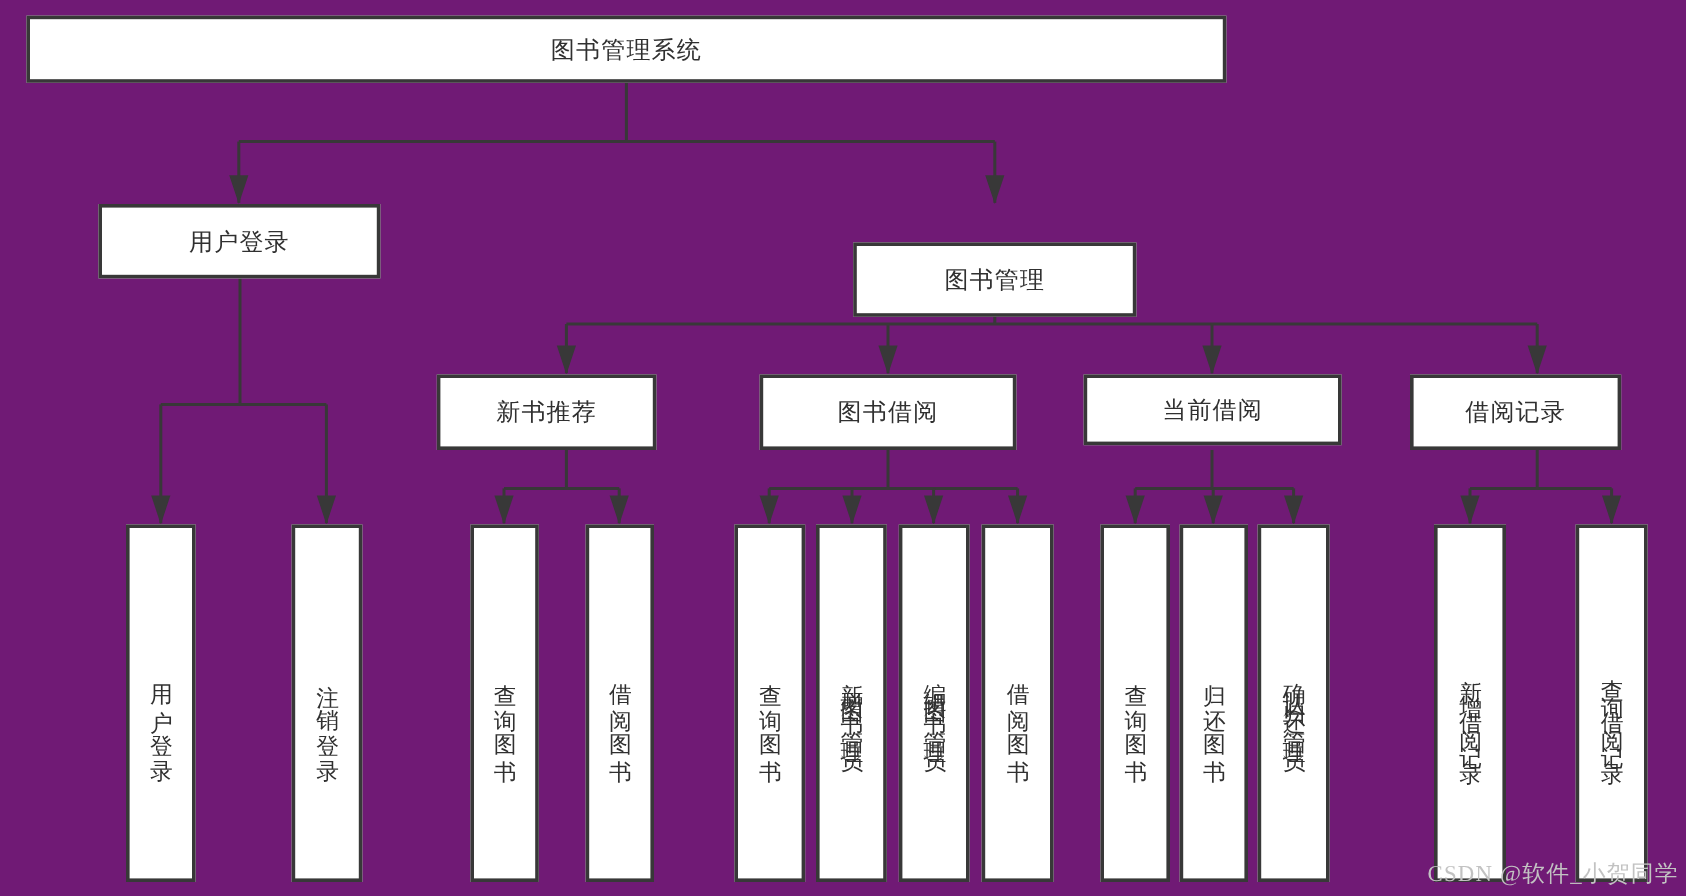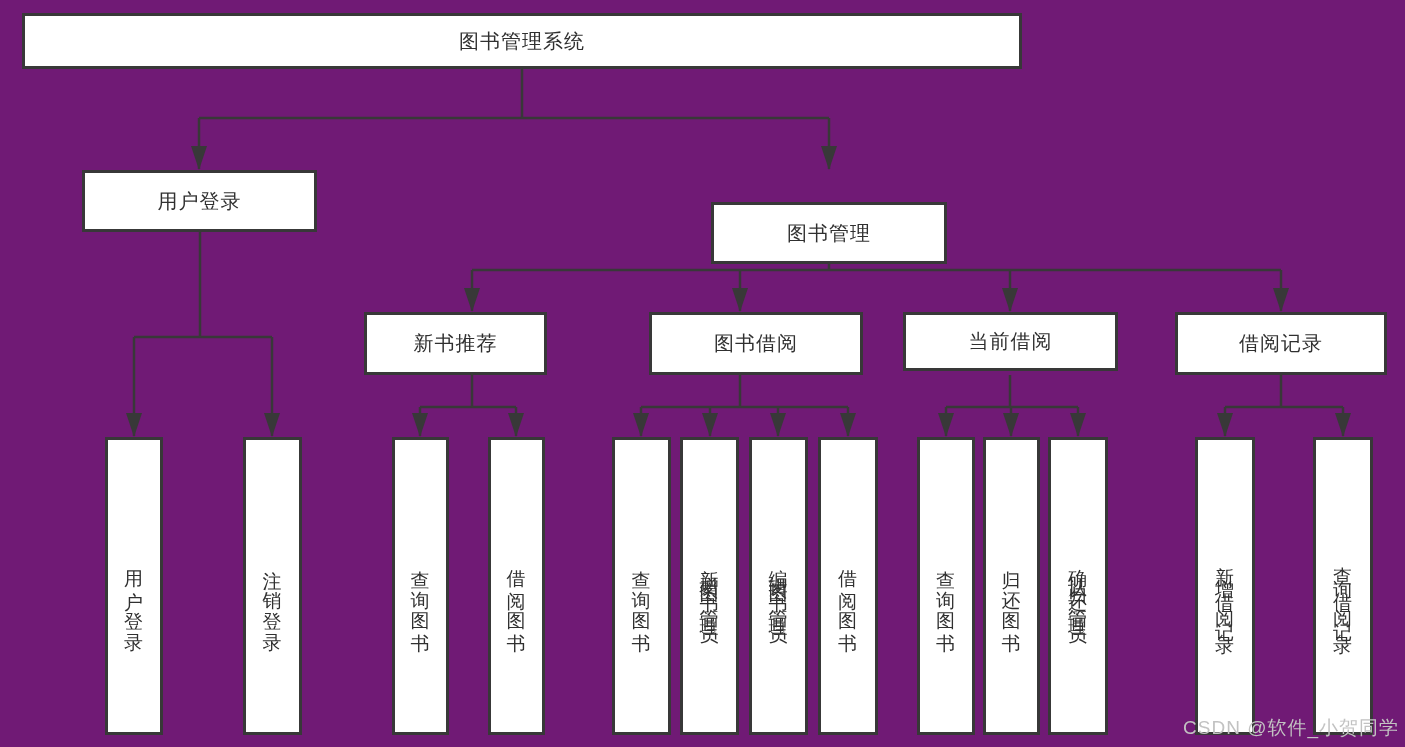--- a/index.html
+++ b/index.html
@@ -56,20 +56,21 @@
   .vlabel.mid  { letter-spacing: 14px; margin-top: 14px; }
   .vlabel.long { letter-spacing: 8px;  margin-top: 8px; }
   .watermark {
     position: absolute;
     right: 6px;
     bottom: 6px;
     font-size: 19px;
     color: #c2c2c2;
     letter-spacing: 1px;
     white-space: nowrap;
+    font-family: Liberation Serif, serif;
   }
 </style>
 </head>
 <body>
 
 <div id="stage">
 
   <svg id="wires" viewBox="0 0 1405 747" xmlns="http://www.w3.org/2000/svg">
     <defs>
       <marker id="arw" viewBox="0 0 26 18" markerWidth="26" markerHeight="18" refX="24" refY="9" orient="auto" markerUnits="userSpaceOnUse">
@@ -112,23 +113,23 @@
       <path d="M1343 407 V436" marker-end="url(#arw)"></path>
     </g>
   </svg>
 
   <div class="node" style="left:22px; top:13px; width:1000px; height:56px;">图书管理系统</div>
 
   <div class="node" style="left:82px; top:170px; width:235px; height:62px;">用户登录</div>
   <div class="node" style="left:711px; top:170px; width:236px; height:62px;margin-top:32px;">图书管理</div>
 
   <div class="node" style="left:364px; top:312px; width:183px; height:63px;">新书推荐</div>
-  <div class="node" style="left:649px; top:312px; width:214px; height:63px;">图书借阅</div>
+  <div class="node" style="left:633px; top:312px; width:214px; height:63px;">图书借阅</div>
   <div class="node" style="left:903px; top:312px; width:215px; height:59px;">当前借阅</div>
-  <div class="node" style="left:1175px; top:312px; width:212px; height:63px;">借阅记录</div>
+  <div class="node" style="left:1175px; top:312px; width:176px; height:63px;">借阅记录</div>
 
   <div class="leaf" style="left:105px; width:58px;">
     <span class="vlabel">用户登录</span>
   </div>
   <div class="leaf" style="left:243px; width:59px;">
     <span class="vlabel">注销登录</span>
   </div>
 
   <div class="leaf" style="left:392px; width:57px;">
     <span class="vlabel">查询图书</span>

